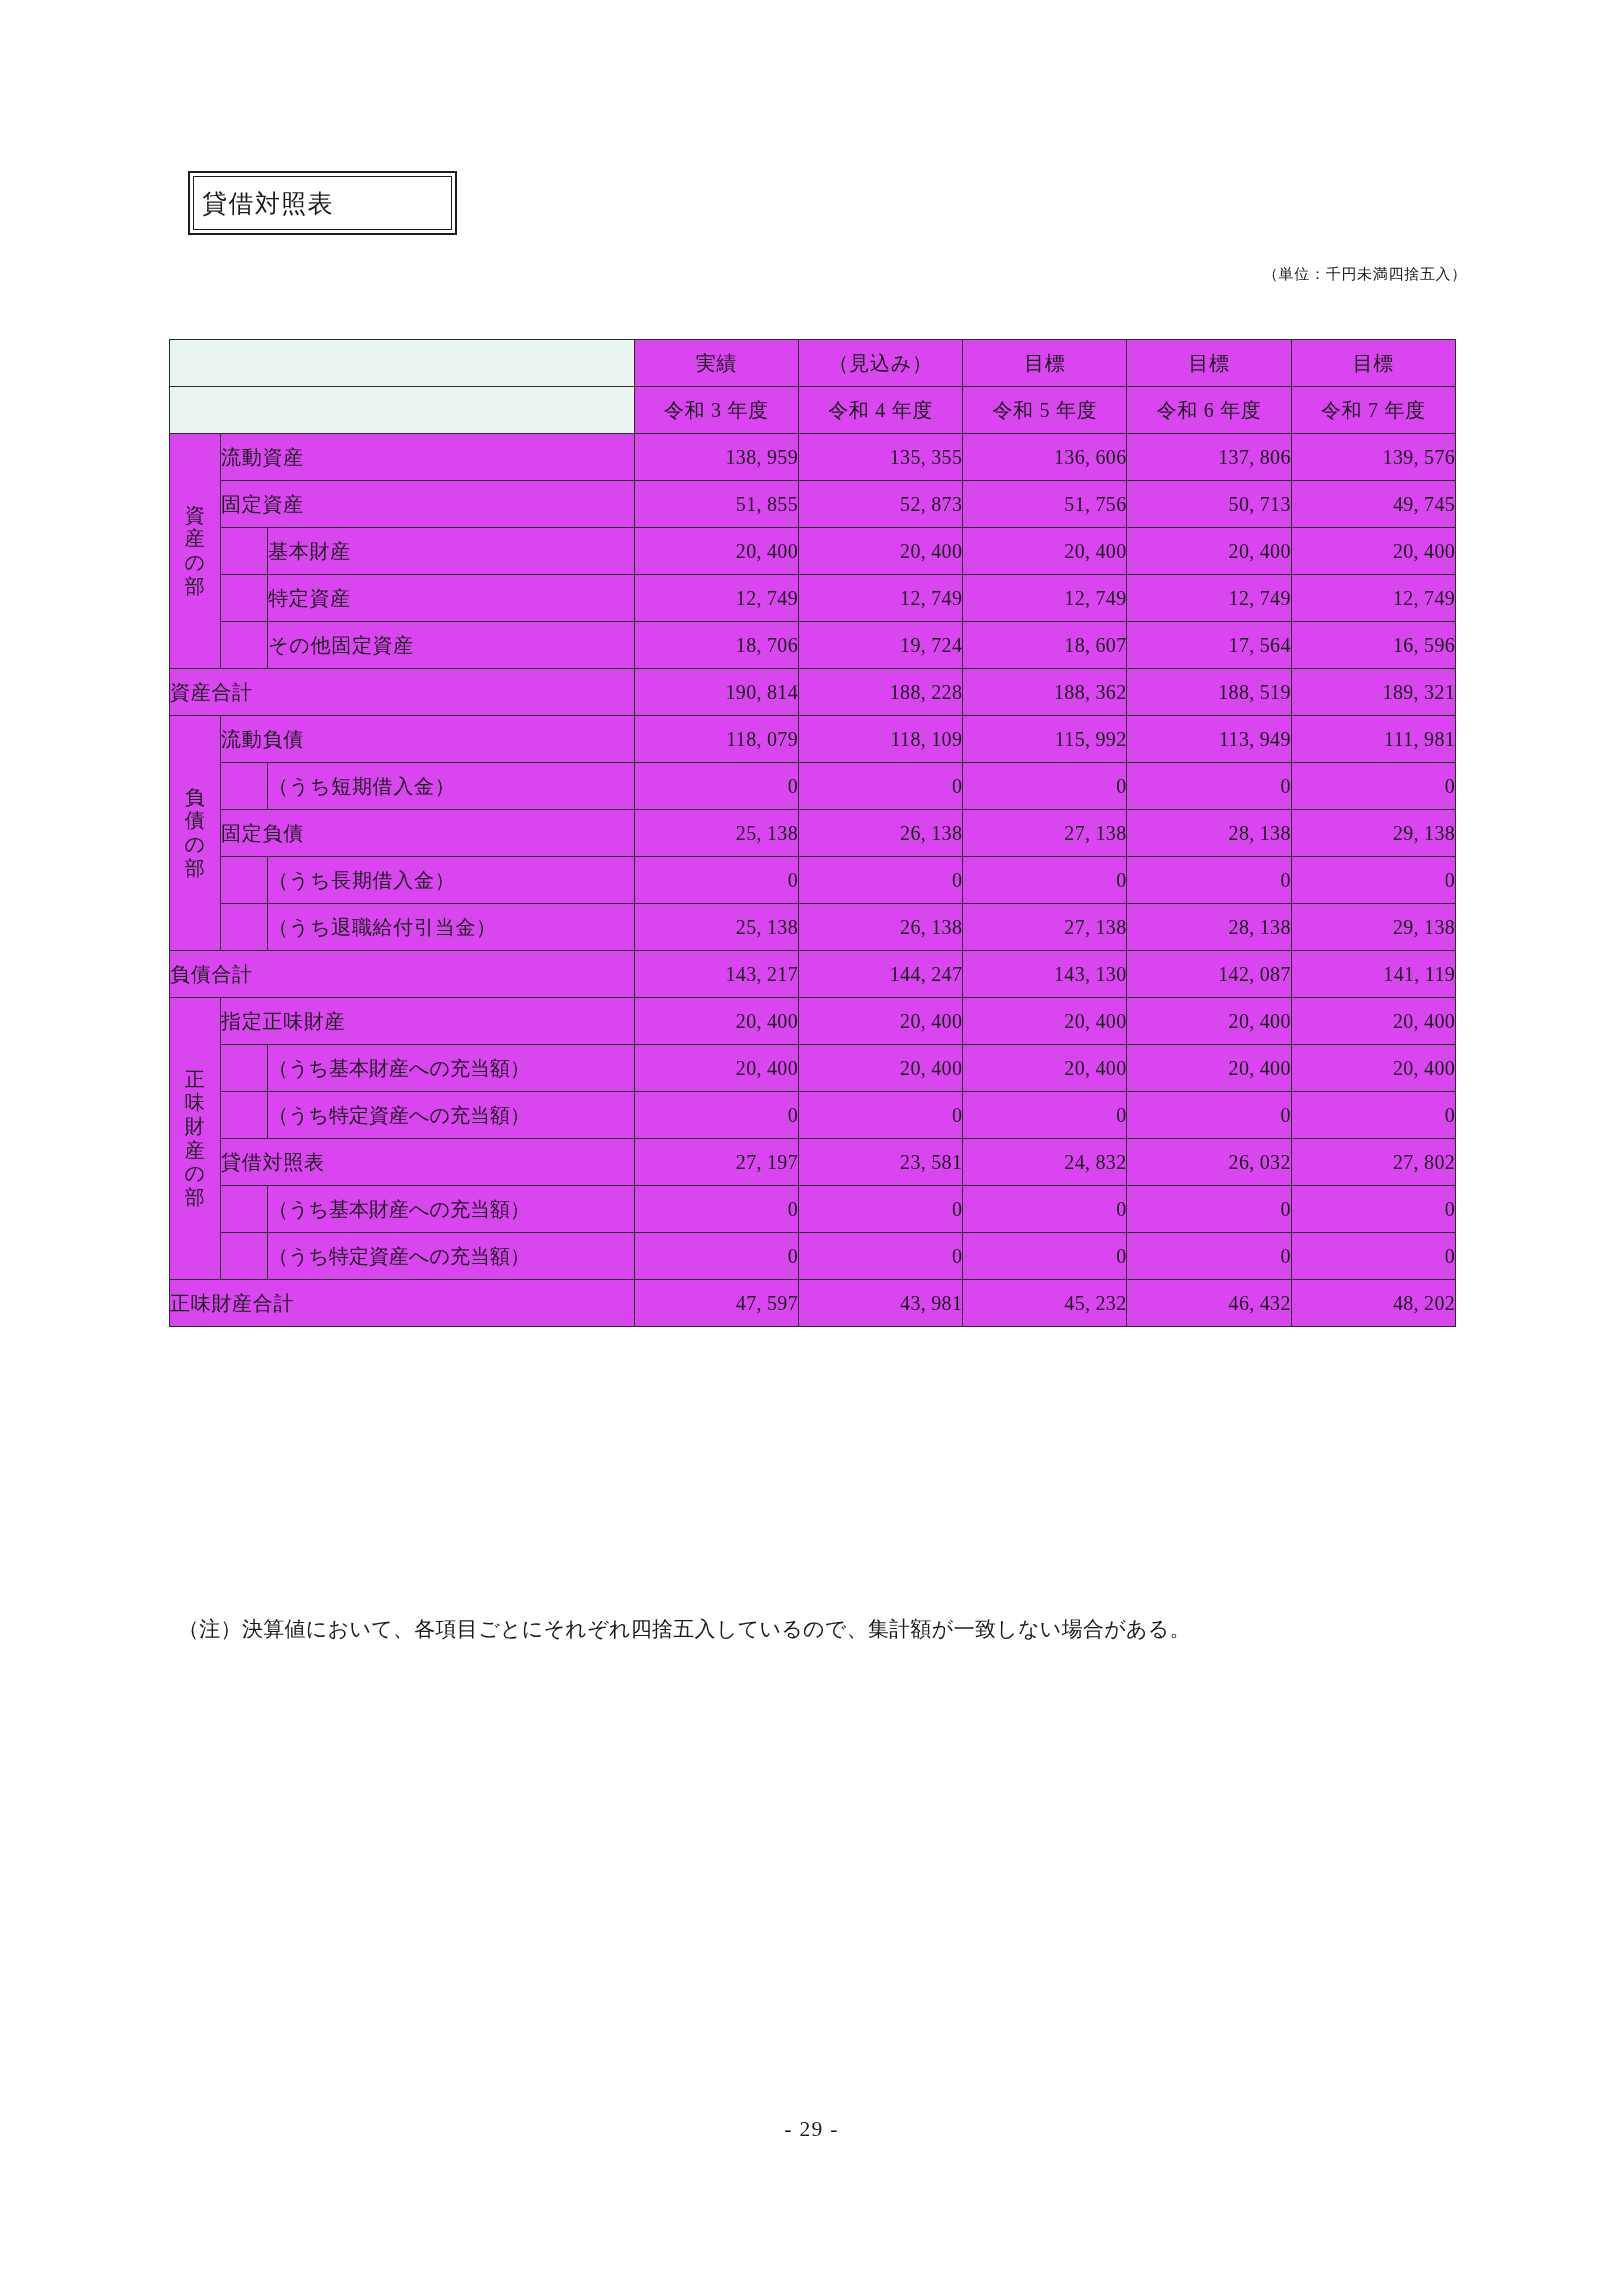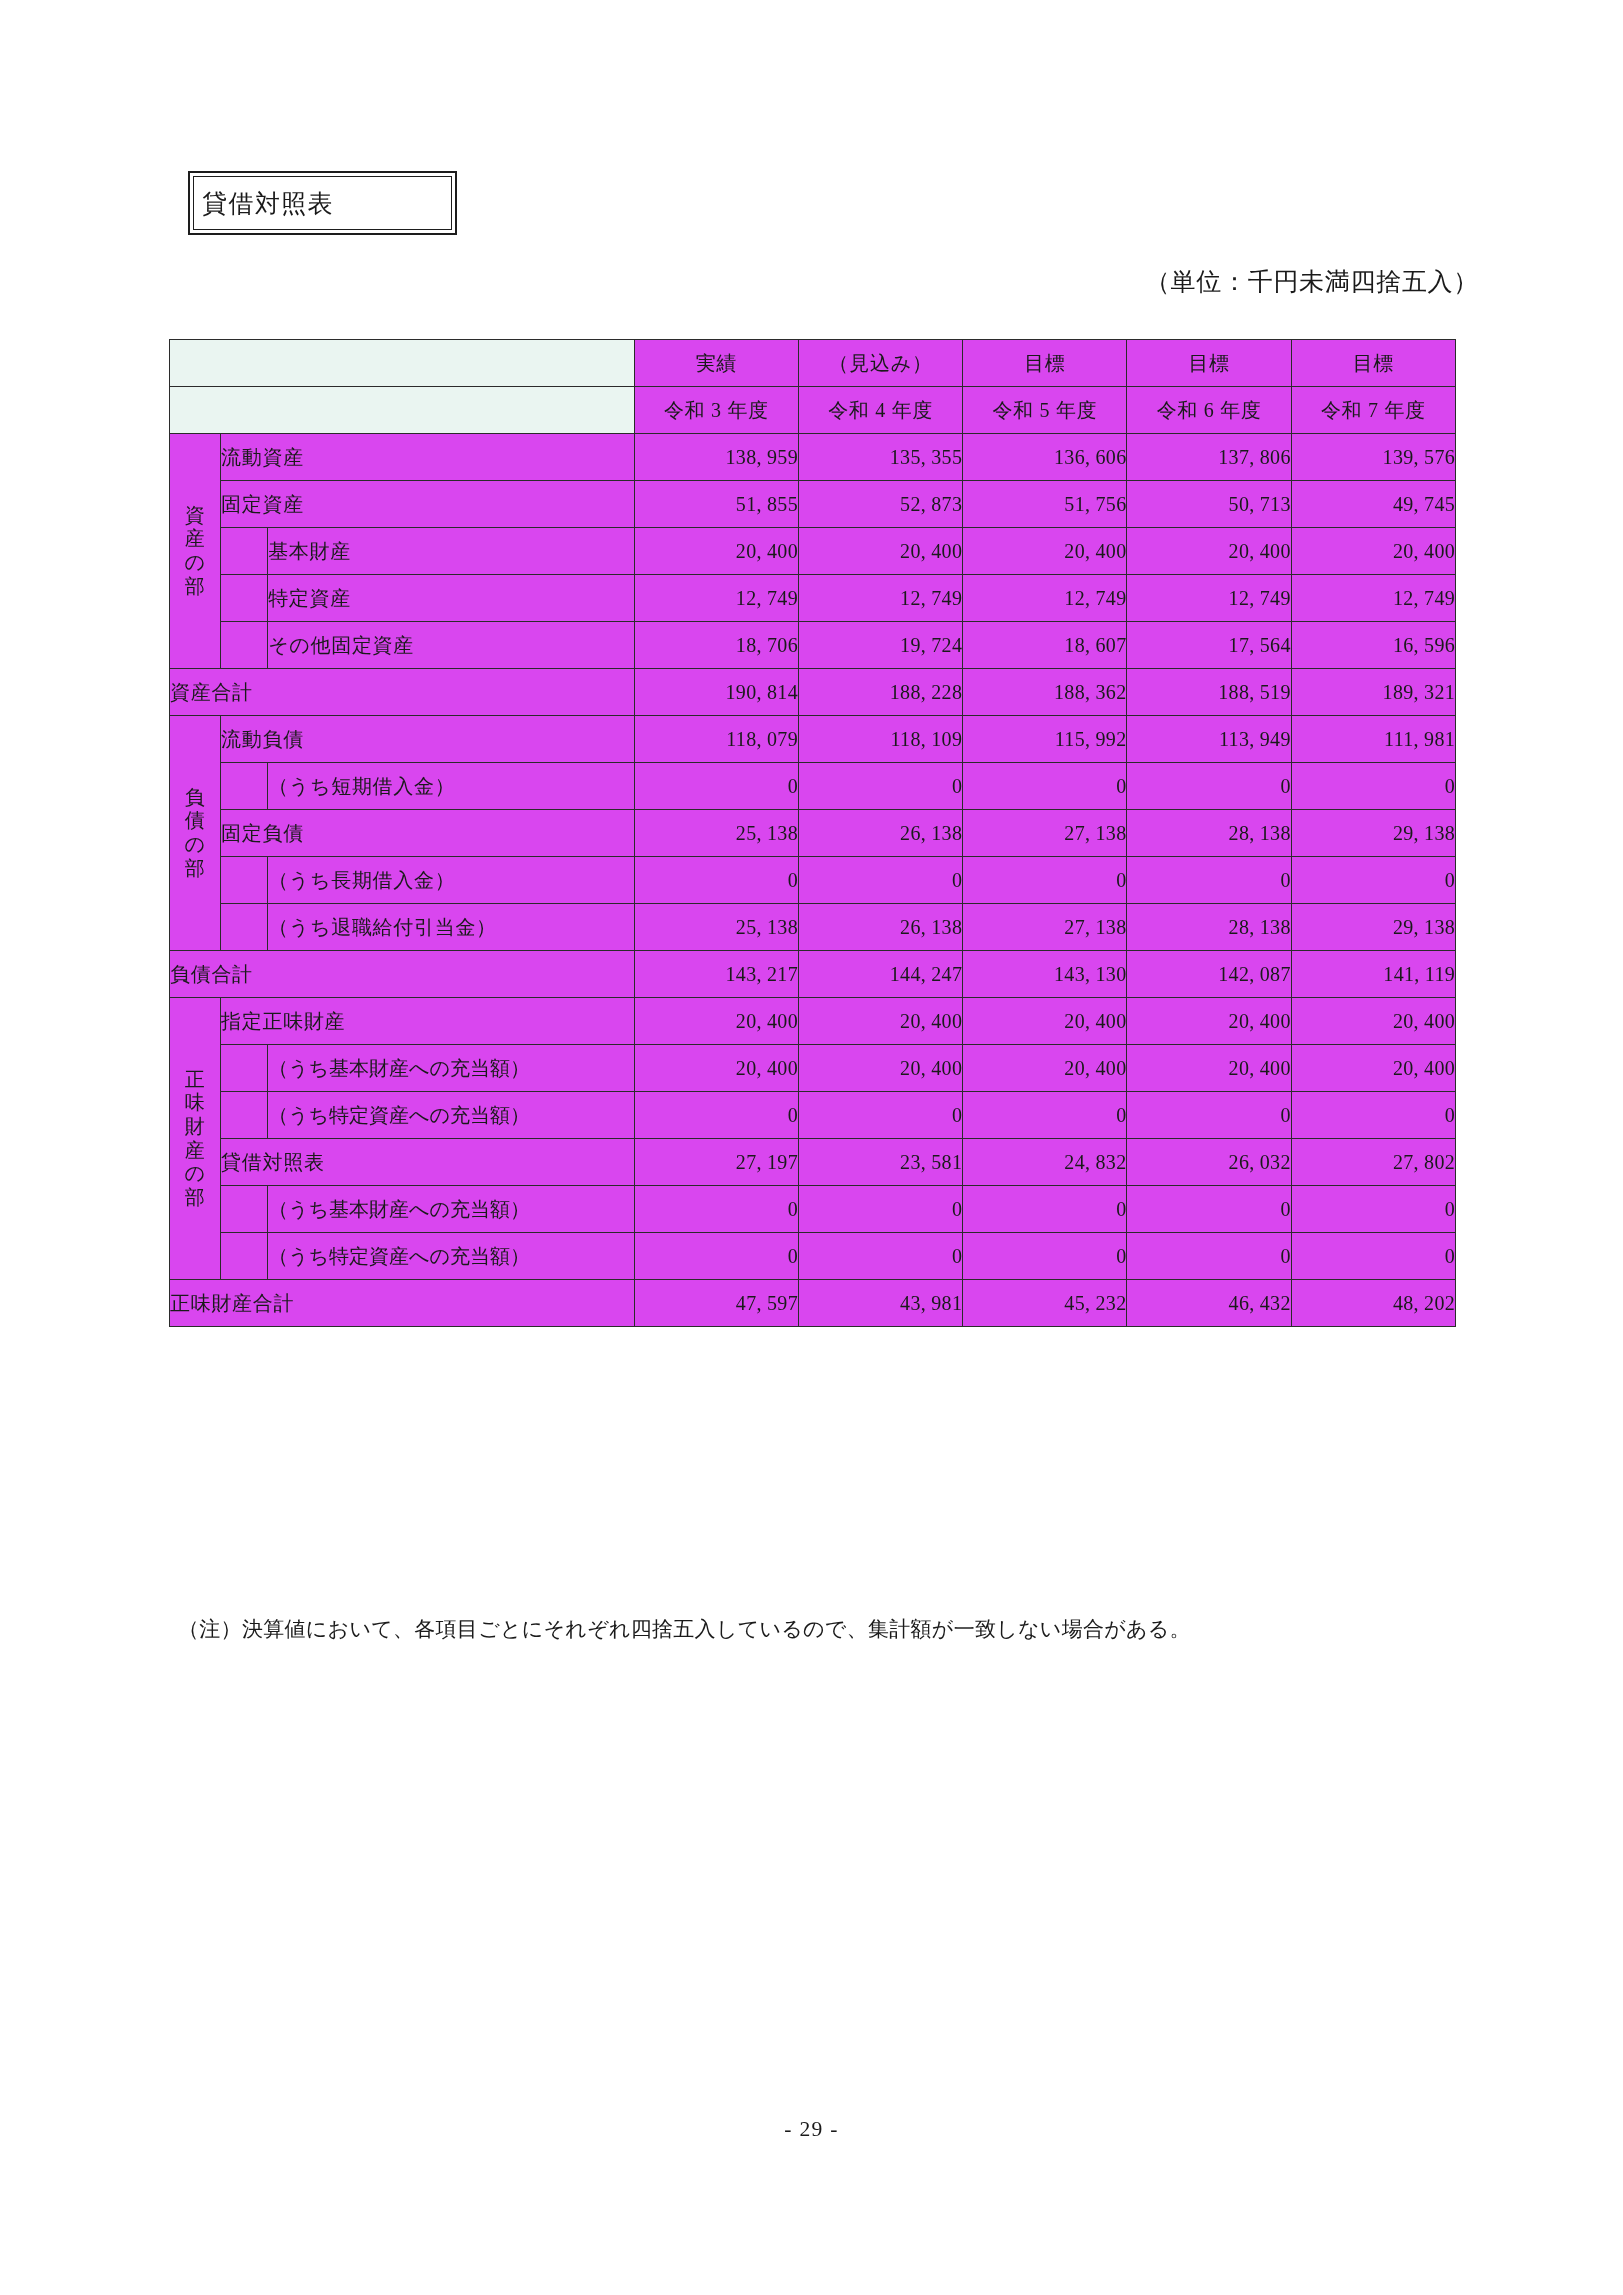--- a/index.html
+++ b/index.html
@@ -41,23 +41,23 @@
     padding-left: 8px;
   }
   .title-text {
     font-size: 25px;
     letter-spacing: 1.3px;
   }
 
   
   .unit-note {
     position: absolute;
-    right: 144px;
+    right: 156px;
     top: 265px;
-    font-size: 25px;
+    font-size: 15px;
     letter-spacing: 0.7px;
   }
 
   
   .table-wrap {
     position: absolute;
     left: 169px;
     top: 339px;
     width: 1287px;
   }

